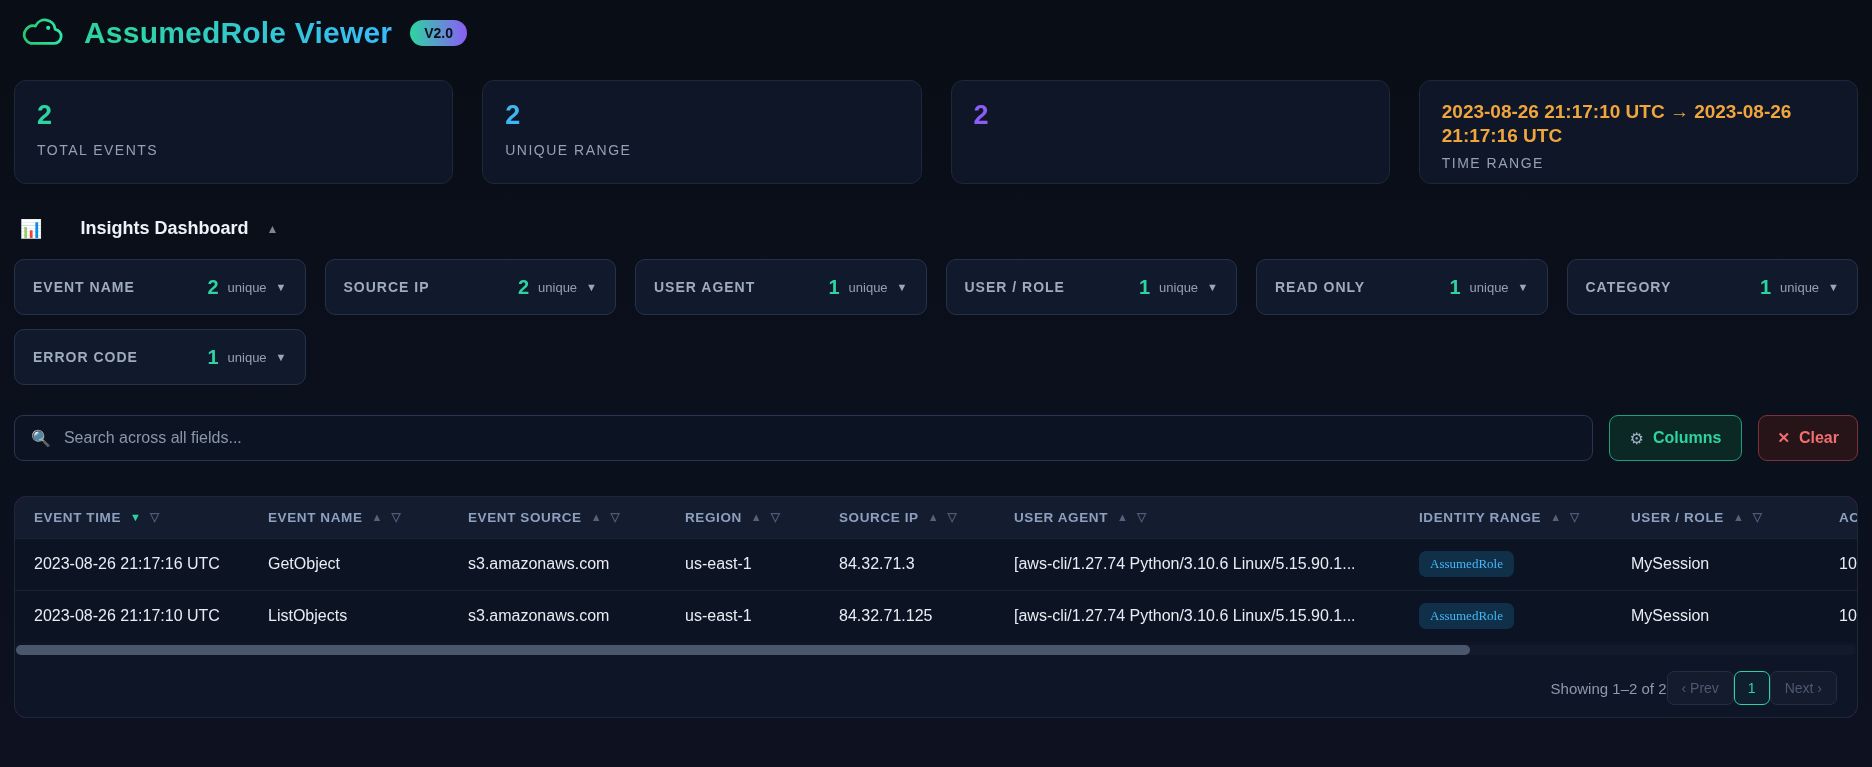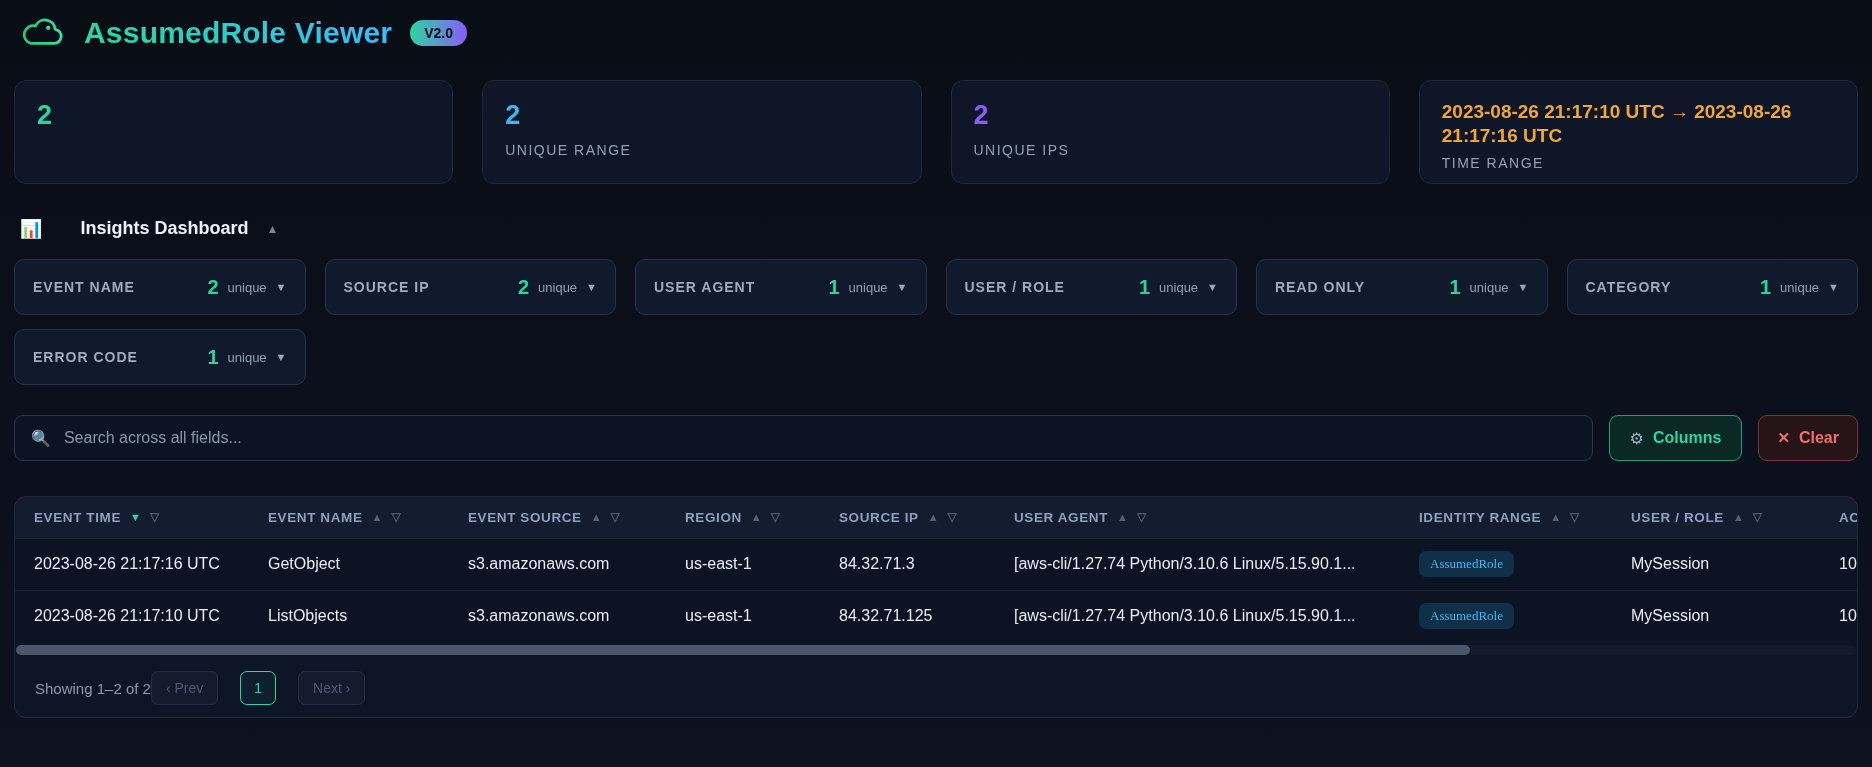--- a/index.html
+++ b/index.html
@@ -100,25 +100,25 @@
     background: #10304a; color: #46b7f4; font-size: 13px; font-family: Liberation Serif, serif;
   }
 
   
   .hscroll { height: 17px; background: #0e1526; padding: 3px 1px 4px 1px; }
   .hscroll-track { height: 10px; border-radius: 5px; background: #121a2b; }
   .hscroll-thumb { width: 79%; height: 10px; border-radius: 5px; background: #49566c; cursor: grab; }
 
   
   .table-footer {
-    height: 58px; display: flex; align-items: center; justify-content: flex-start;
+    height: 58px; display: flex; align-items: center; justify-content: flex-end;
     padding: 0 20px; background: #0e1526;
   }
   .showing-text { font-size: 15px; color: #8d99ab; }
-  .pager { display: flex; align-items: center; gap: 22px; }
+  .pager { display: flex; align-items: center; gap: 0; }
   .pg-btn {
     padding: 8px 14px; background: #131b2d; border: 1px solid #232e45;
     border-radius: 7px; color: #4e5a72; font-size: 14px; cursor: pointer; white-space: nowrap;
   }
   .pg-current {
     padding: 8px 13px; background: rgba(45, 212, 162, 0.06); border: 1px solid #2dd4a2;
     border-radius: 7px; color: #2dd4a2; font-size: 14px; cursor: pointer;
   }
 </style>
 </head>
@@ -139,28 +139,28 @@
         <circle cx="29.5" cy="11.5" r="2.2" fill="#2ee6a8"></circle>
       </svg>
     </span>
     <span class="app-title">AssumedRole Viewer</span>
     <span class="version-badge">V2.0</span>
   </div>
 
   <div class="stats">
     <div class="stat-card">
       <div class="stat-value v-green">2</div>
+      <div class="stat-label">TOTAL EVENTS</div>
     </div>
     <div class="stat-card">
       <div class="stat-value v-blue">2</div>
       <div class="stat-label">UNIQUE RANGE</div>
     </div>
     <div class="stat-card">
       <div class="stat-value v-purple">2</div>
-      <div class="stat-label">UNIQUE IPS</div>
     </div>
     <div class="stat-card time">
       <div class="time-text">2023-08-26 21:17:10 UTC → 2023-08-26 21:17:16 UTC</div>
       <div class="stat-label">TIME RANGE</div>
     </div>
   </div>
 
   <div class="insights">
     <span class="insights-icon">📊</span>
     <span class="insights-title">Insights Dashboard</span>

